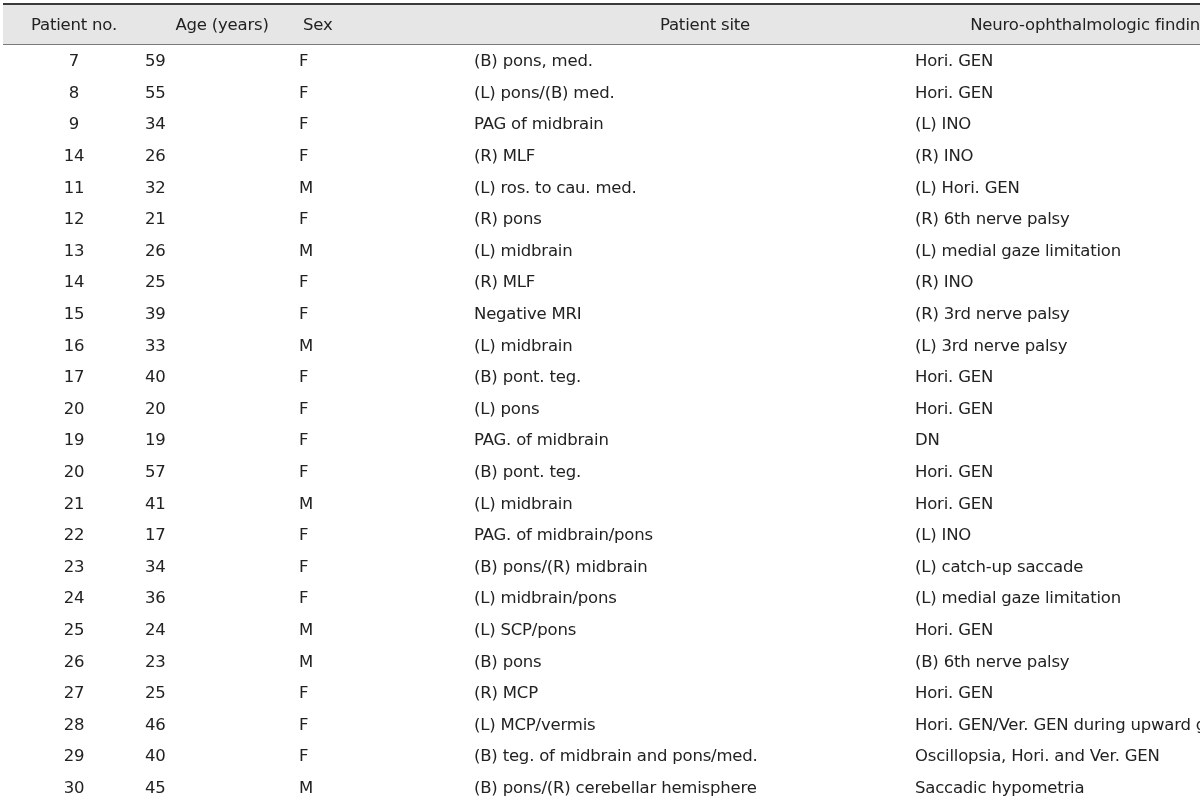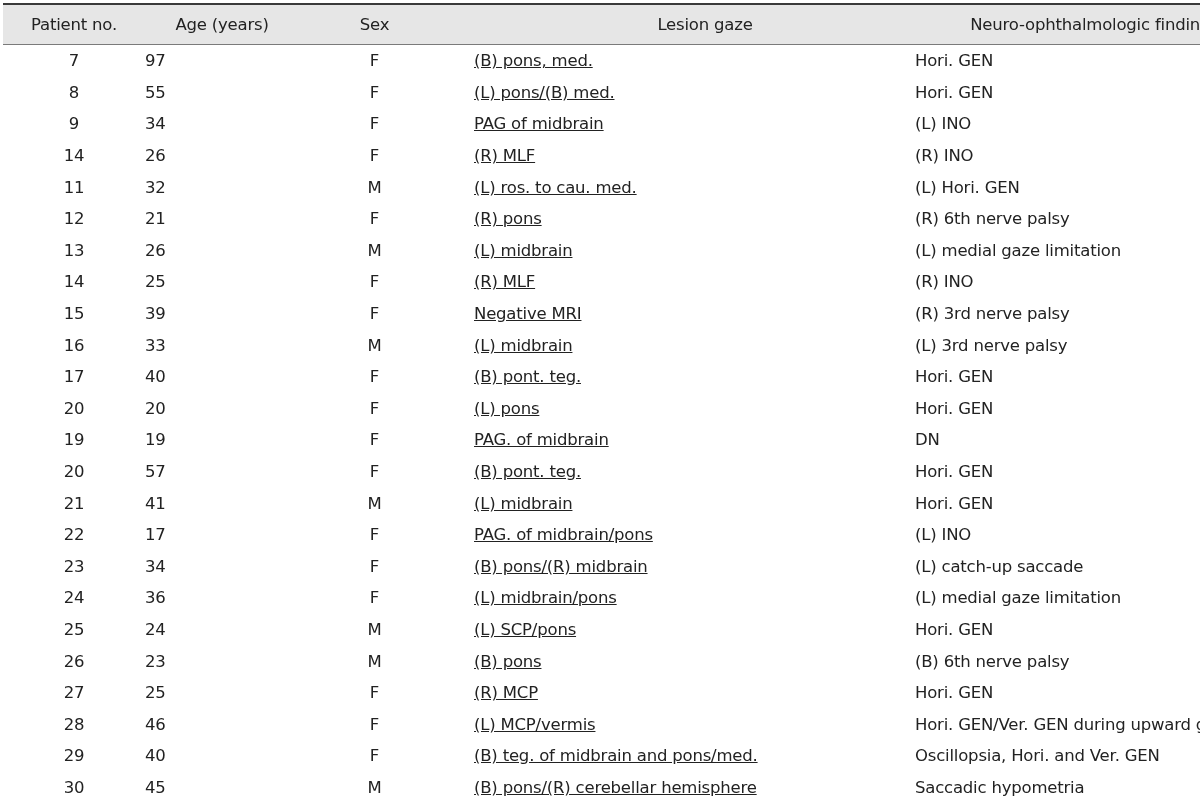--- a/index.html
+++ b/index.html
@@ -42,47 +42,47 @@
     tbody tr:last-child {
       border-bottom: 2px solid #5a5a5a;
     }
     td {
       height: 31.6px;
       padding: 0;
       white-space: nowrap;
     }
     .c-no { width: 134px; text-align: center; }
     .c-age { width: 146px; }
-    .c-sex { width: 143px; text-align: center; }
+    .c-sex { width: 143px; text-align: left; }
     .c-site { width: 370px; }
     .c-find { width: 401px; }
     th.c-site, th.c-find { text-align: center; }
-    td.c-site { text-align: left; padding-left: 24px; text-decoration: underline; }
+    td.c-site { text-align: left; padding-left: 24px; }
     td.c-find { text-align: left; padding-left: 21px; }
     th.c-site { padding-left: 70px; }
     th.c-find { padding-left: 0; }
   </style>
 </head>
 <body>
 
 <div class="table-wrap">
   <table>
     <thead>
       <tr>
         <th class="c-no">Patient no.</th>
         <th class="c-age">Age (years)</th>
         <th class="c-sex">Sex</th>
-        <th class="c-site">Lesion gaze</th>
+        <th class="c-site">Patient site</th>
         <th class="c-find">Neuro-ophthalmologic findings</th>
       </tr>
     </thead>
     <tbody id="table-body">
         <tr>
           <td class="c-no">7</td>
-          <td class="c-age">97</td>
+          <td class="c-age">59</td>
           <td class="c-sex">F</td>
           <td class="c-site">(B) pons, med.</td>
           <td class="c-find">Hori. GEN</td>
         </tr>
         <tr>
           <td class="c-no">8</td>
           <td class="c-age">55</td>
           <td class="c-sex">F</td>
           <td class="c-site">(L) pons/(B) med.</td>
           <td class="c-find">Hori. GEN</td>

